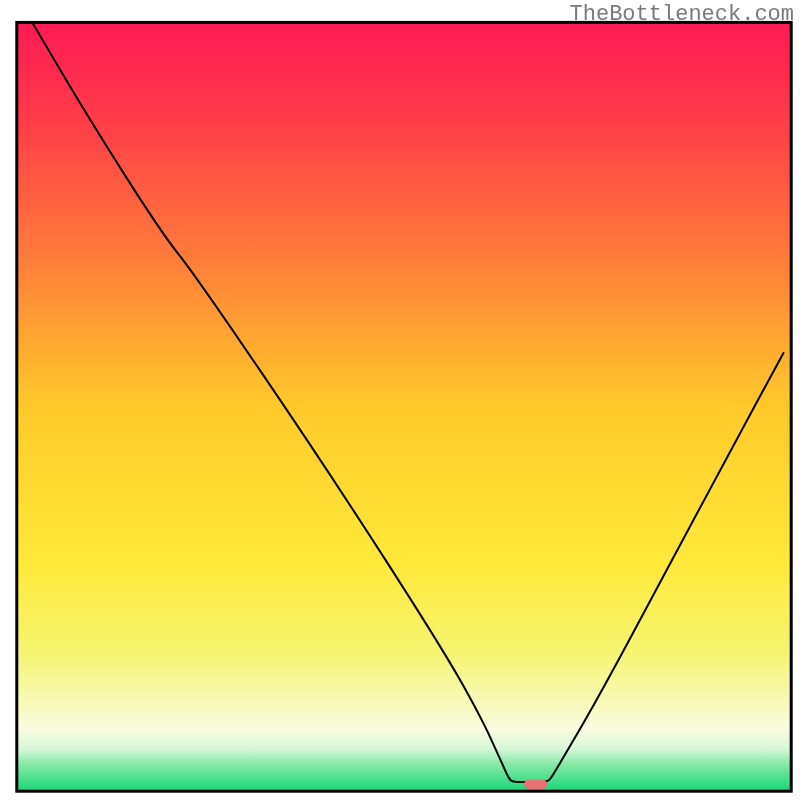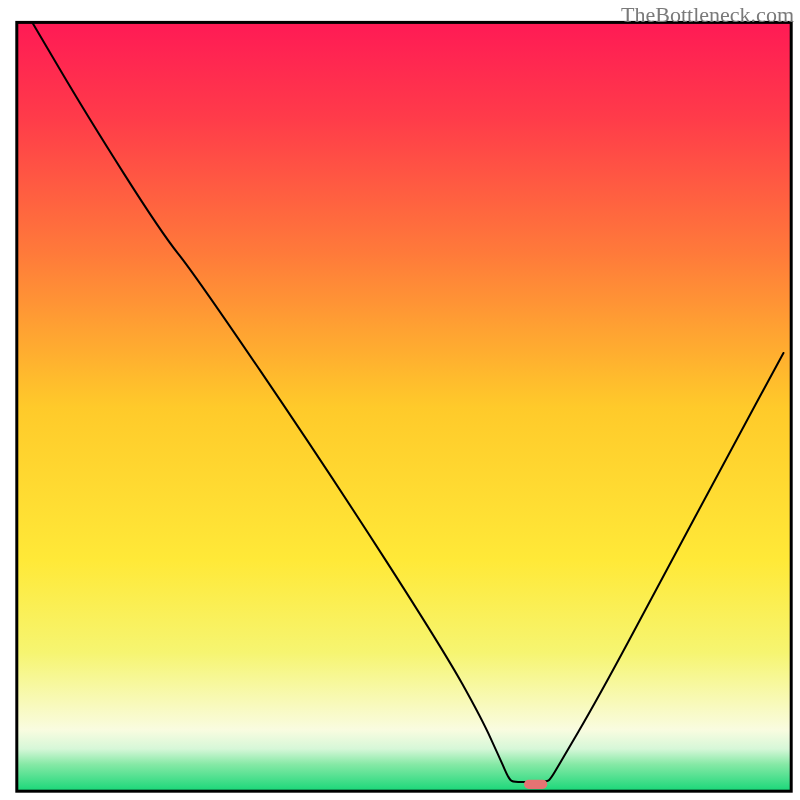--- a/index.html
+++ b/index.html
@@ -13,21 +13,21 @@
   .chart-frame {
     position: relative;
     width: 800px;
     height: 800px;
     box-sizing: border-box;
   }
   .watermark {
     position: absolute;
     top: 2px;
     right: 6px;
-    font-family: Liberation Serif, serif;
+    font-family: Liberation Mono, monospace;
     font-size: 22px;
     color: #7a7a7a;
     font-weight: 500;
   }
   svg {
     display: block;
   }
 </style>
 </head>
 <body>

